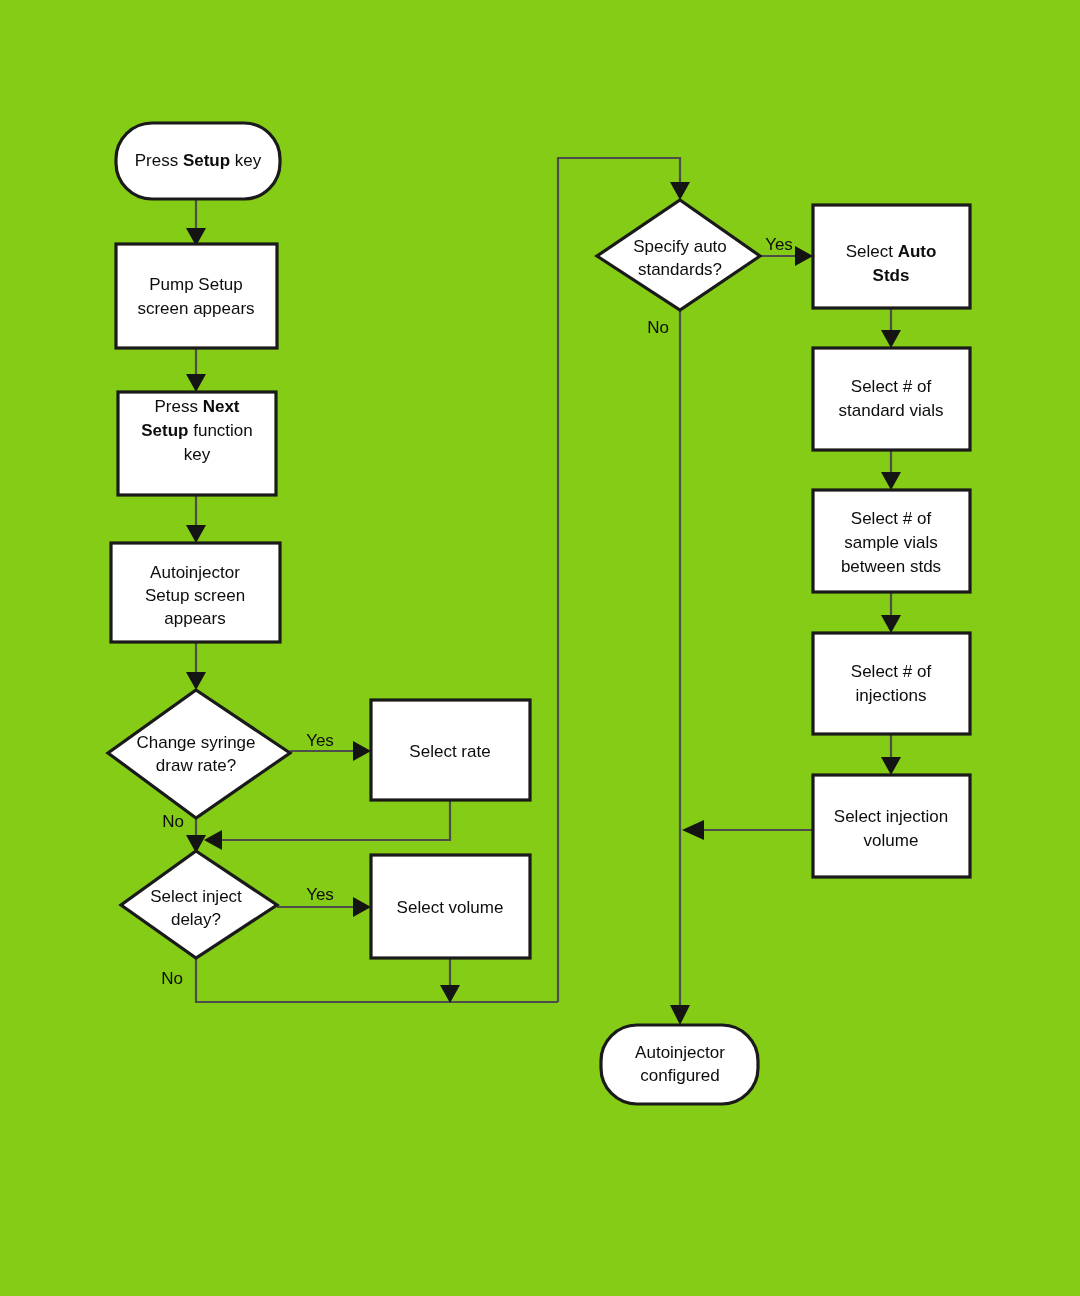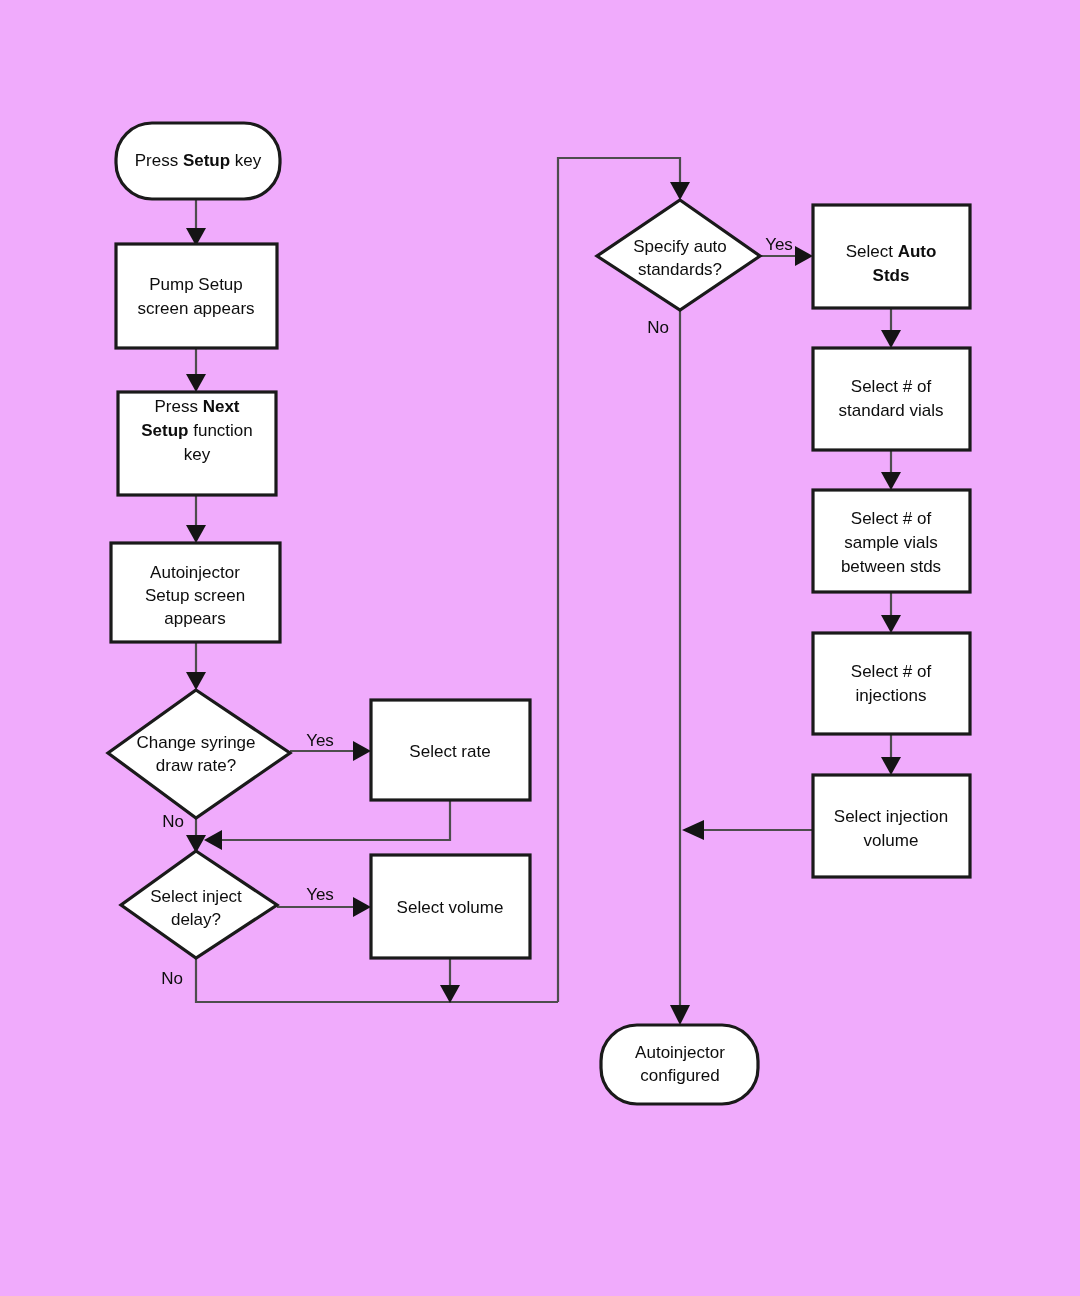--- a/index.html
+++ b/index.html
@@ -4,21 +4,21 @@
 <style>
   html, body {
     margin: 0;
     padding: 0;
     background: #ffffff;
   }
   #canvas {
     position: relative;
     width: 1080px;
     height: 1296px;
-    background: #f0abfc;
+    background: #84cc16;
     font-family: "Liberation Sans", sans-serif;
     overflow: hidden;
   }
   #flow-svg {
     position: absolute;
     top: 0;
     left: 0;
     width: 1080px;
     height: 1296px;
   }

